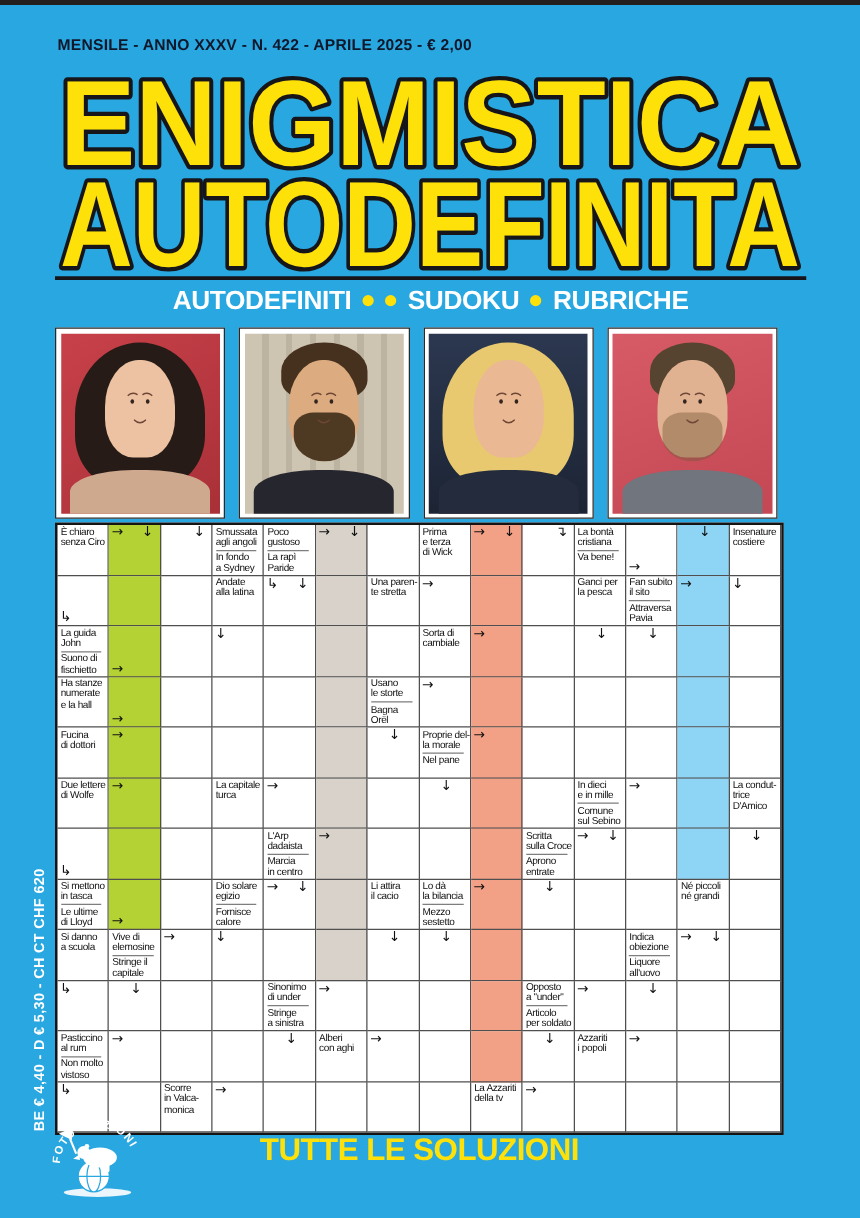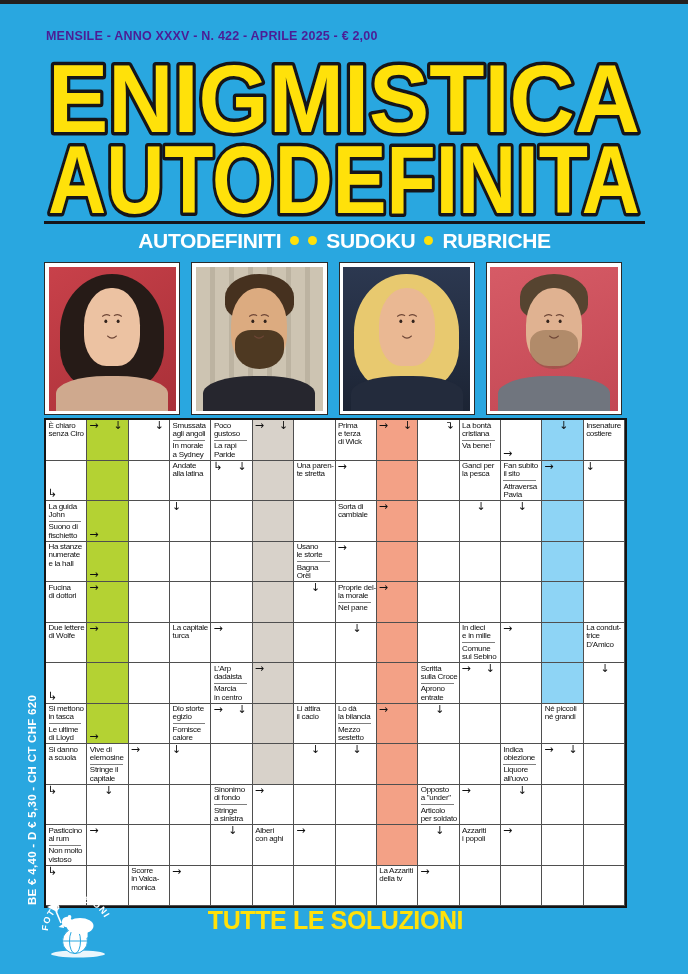--- a/index.html
+++ b/index.html
@@ -2,21 +2,21 @@
 <html><head>
 <meta charset="utf-8">
 <style>
   html,body{margin:0;padding:0;}
   body{width:688px;height:974px;position:relative;overflow:hidden;
        background:#29a7e0;font-family:"Liberation Sans",sans-serif;}
   .abs{position:absolute;}
   
   #top-strip{left:0;top:0;width:688px;height:4px;background:#23201f;}
   
-  #masthead{left:46px;top:29px;font-size:12.5px;font-weight:bold;color:#4c1d95;letter-spacing:.2px;}
+  #masthead{left:46px;top:29px;font-size:12.5px;font-weight:bold;color:#0f172a;letter-spacing:.2px;}
   
   #title-svg{left:43px;top:50px;}
   #title-svg text{font-family:"Liberation Sans",sans-serif;font-weight:bold;
       fill:#ffe10a;stroke:#15151a;stroke-width:7px;stroke-linejoin:round;paint-order:stroke;}
   
   #title-rule{left:44px;top:221px;width:601px;height:3px;background:#15151a;}
   #banner{left:44px;top:227px;width:601px;height:27px;display:flex;align-items:center;justify-content:center;gap:9px;}
   #banner .b-item{color:#fff;font-weight:bold;font-size:21px;letter-spacing:-.3px;white-space:nowrap;}
   #banner .b-dot{width:9px;height:9px;border-radius:50%;background:#ffe10a;flex:0 0 auto;}
   
@@ -137,21 +137,21 @@
       <span class="arrow p-tl">→</span>
       <span class="arrow p-tr">↓</span>
     </div>
     <div class="cell">
       <span class="arrow p-tr">↓</span>
     </div>
     <div class="cell clue">
       <div class="ln">Smussata</div>
       <div class="ln">agli angoli</div>
       <div class="divider"></div>
-      <div class="ln">In morale</div>
+      <div class="ln">In fondo</div>
       <div class="ln">a Sydney</div>
     </div>
     <div class="cell clue">
       <div class="ln">Poco</div>
       <div class="ln">gustoso</div>
       <div class="divider"></div>
       <div class="ln">La rapì</div>
       <div class="ln">Paride</div>
     </div>
     <div class="cell" style="background: rgb(216, 210, 202);">
@@ -394,21 +394,21 @@
       <div class="ln">in tasca</div>
       <div class="divider"></div>
       <div class="ln">Le ultime</div>
       <div class="ln">di Lloyd</div>
     </div>
     <div class="cell" style="background: rgb(180, 210, 51);">
       <span class="arrow p-bl">→</span>
     </div>
     <div class="cell"></div>
     <div class="cell clue">
-      <div class="ln">Dio storte</div>
+      <div class="ln">Dio solare</div>
       <div class="ln">egizio</div>
       <div class="divider"></div>
       <div class="ln">Fornisce</div>
       <div class="ln">calore</div>
     </div>
     <div class="cell">
       <span class="arrow p-tl">→</span>
       <span class="arrow p-tr">↓</span>
     </div>
     <div class="cell" style="background: rgb(216, 210, 202);"></div>
@@ -479,21 +479,21 @@
     <div class="cell">
       <span class="arrow p-tl">↳</span>
     </div>
     <div class="cell">
       <span class="arrow p-tc">↓</span>
     </div>
     <div class="cell"></div>
     <div class="cell"></div>
     <div class="cell clue">
       <div class="ln">Sinonimo</div>
-      <div class="ln">di fondo</div>
+      <div class="ln">di under</div>
       <div class="divider"></div>
       <div class="ln">Stringe</div>
       <div class="ln">a sinistra</div>
     </div>
     <div class="cell">
       <span class="arrow p-tl">→</span>
     </div>
     <div class="cell"></div>
     <div class="cell"></div>
     <div class="cell" style="background: rgb(243, 161, 134);"></div>

